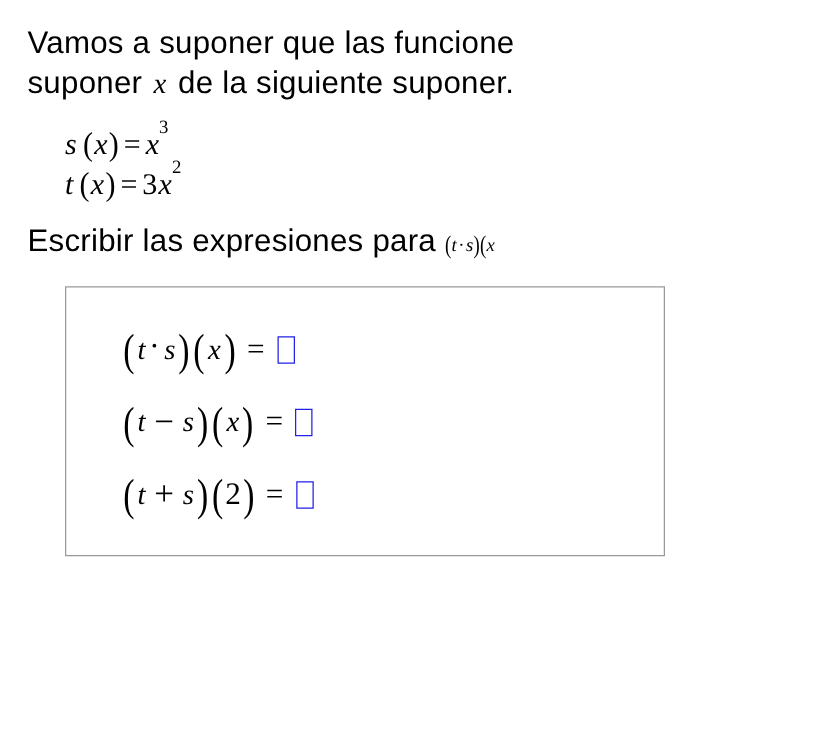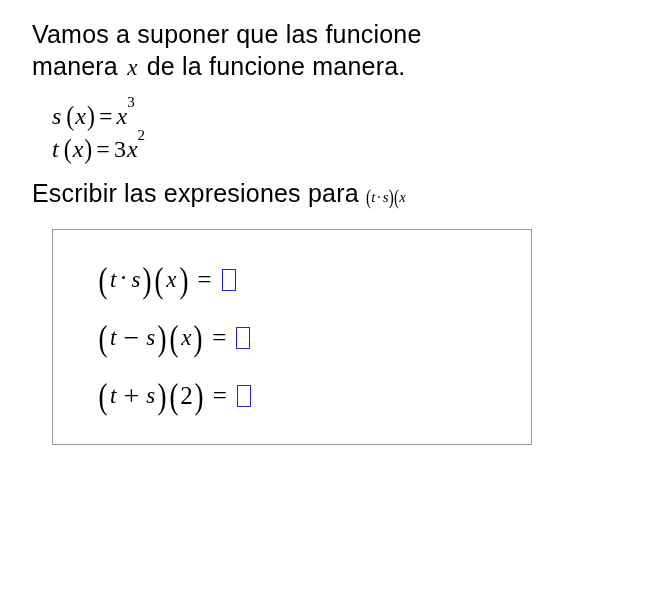--- a/index.html
+++ b/index.html
@@ -13,21 +13,20 @@
     overflow: hidden;
   }
   .page {
     padding: 18px 0 0 22px;
   }
   .prose {
     font-size: 25px;
     line-height: 1.28;
     letter-spacing: 0.2px;
     white-space: nowrap;
-    margin-left: 10px;
   }
   .mathvar {
     font-family: "Times New Roman", Times, serif;
     font-style: italic;
     font-size: 23px;
     padding: 0 2px;
   }
   .defs {
     margin: 18px 0 12px 30px;
   }
@@ -109,21 +108,21 @@
     white-space: nowrap;
   }
 </style>
 </head>
 <body>
 
 <div class="page">
 
   <div class="prose">Vamos a suponer que las funcione</div>
   <div class="prose">
-    <span>manera </span><span class="mathvar">x</span><span> de la funcione manera.</span>
+    <span>suponer </span><span class="mathvar">x</span><span> de la siguiente suponer.</span>
   </div>
 
   <div class="defs">
     <div class="eqline">
       <span class="it">s</span>
       <span style="width:3px"></span>
       <span class="parenL">(</span>
       <span class="it">x</span>
       <span class="parenR">)</span>
       <span class="eq">=</span>

